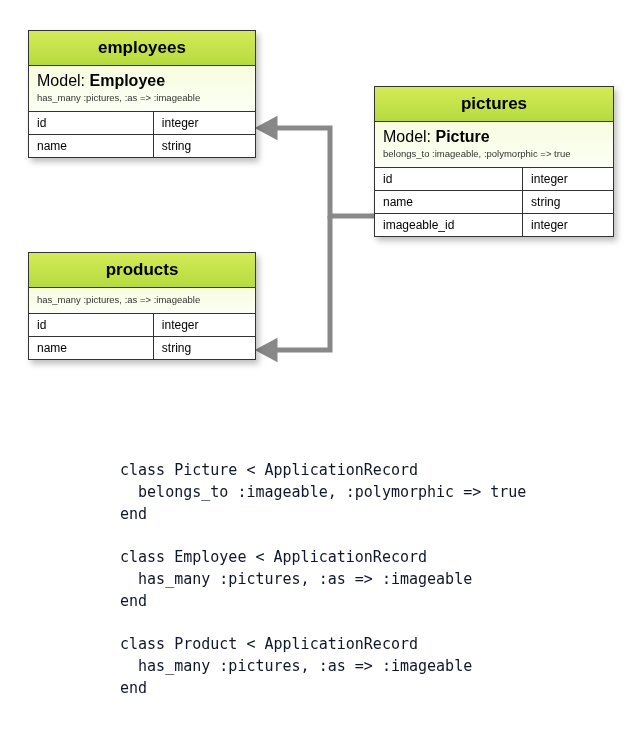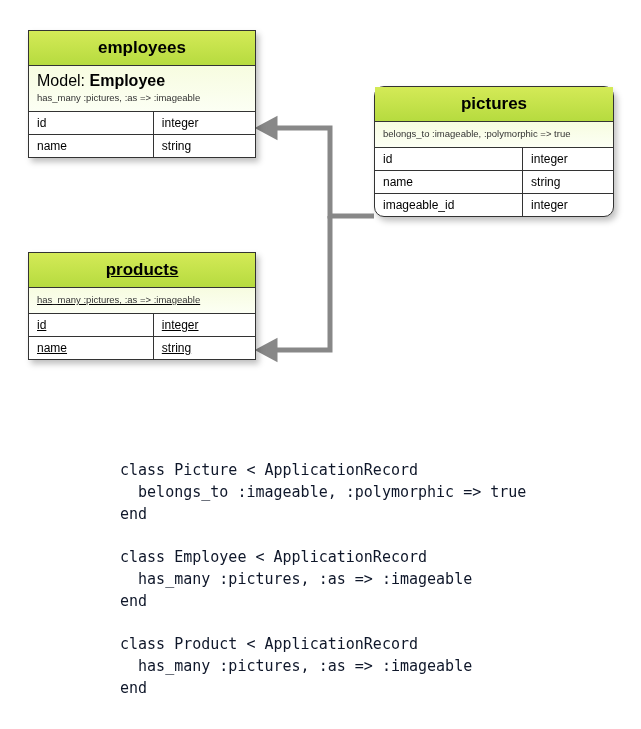--- a/index.html
+++ b/index.html
@@ -104,21 +104,21 @@
         <td>integer</td>
       </tr>
       <tr>
         <td>name</td>
         <td>string</td>
       </tr>
     </tbody>
       </table>
   </div>
 
-  <div class="entity" style="left:28px; top:252px; width:228px;text-decoration:underline;">
+  <div class="entity" style="left:28px; top:252px; width:228px;">
     <div class="entity-title">products</div>
     <div class="entity-meta">
       <div class="assoc-line">has_many :pictures, :as =&gt; :imageable</div>
     </div>
     <table class="entity-fields">
       <colgroup>
           <col style="width:55%">
           <col style="width:45%">
         </colgroup>
       <tbody>
@@ -127,23 +127,27 @@
         <td>integer</td>
       </tr>
       <tr>
         <td>name</td>
         <td>string</td>
       </tr>
     </tbody>
       </table>
   </div>
 
-  <div class="entity" style="left:374px; top:86px; width:240px;border-radius:10px;">
+  <div class="entity" style="left:374px; top:86px; width:240px;">
     <div class="entity-title">pictures</div>
     <div class="entity-meta">
+      <div class="model-line">
+        <span>Model:</span>
+        <span class="bold">Picture</span>
+      </div>
       <div class="assoc-line">belongs_to :imageable, :polymorphic =&gt; true</div>
     </div>
     <table class="entity-fields">
       <colgroup>
           <col style="width:62%">
           <col style="width:38%">
         </colgroup>
       <tbody>
           <tr>
         <td>id</td>

